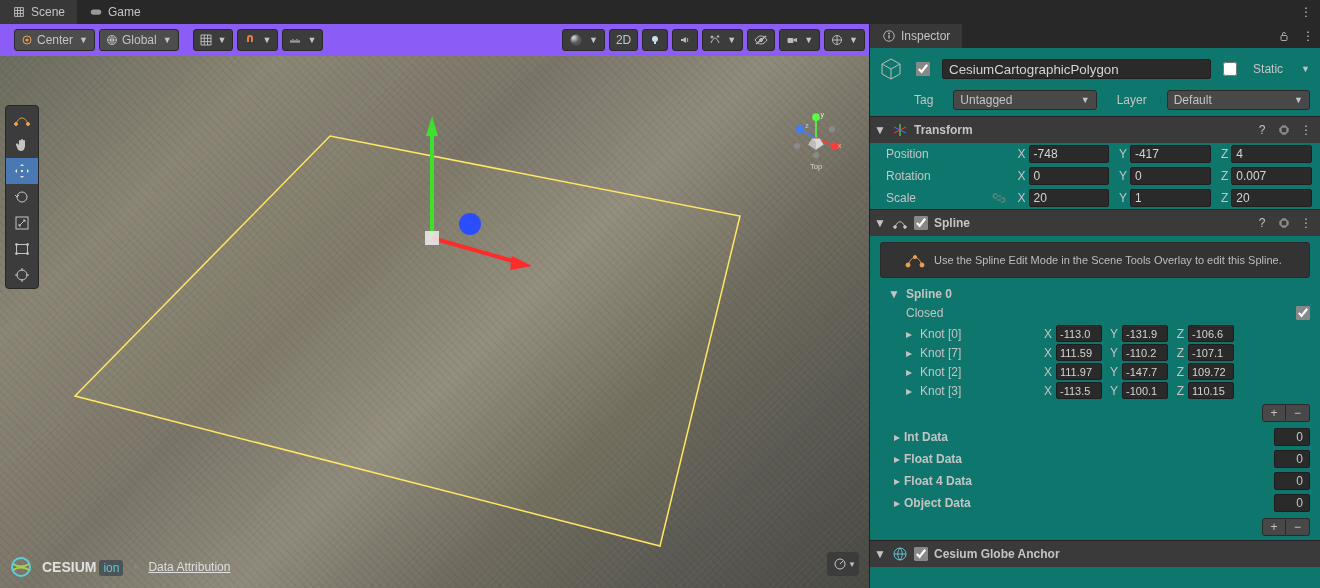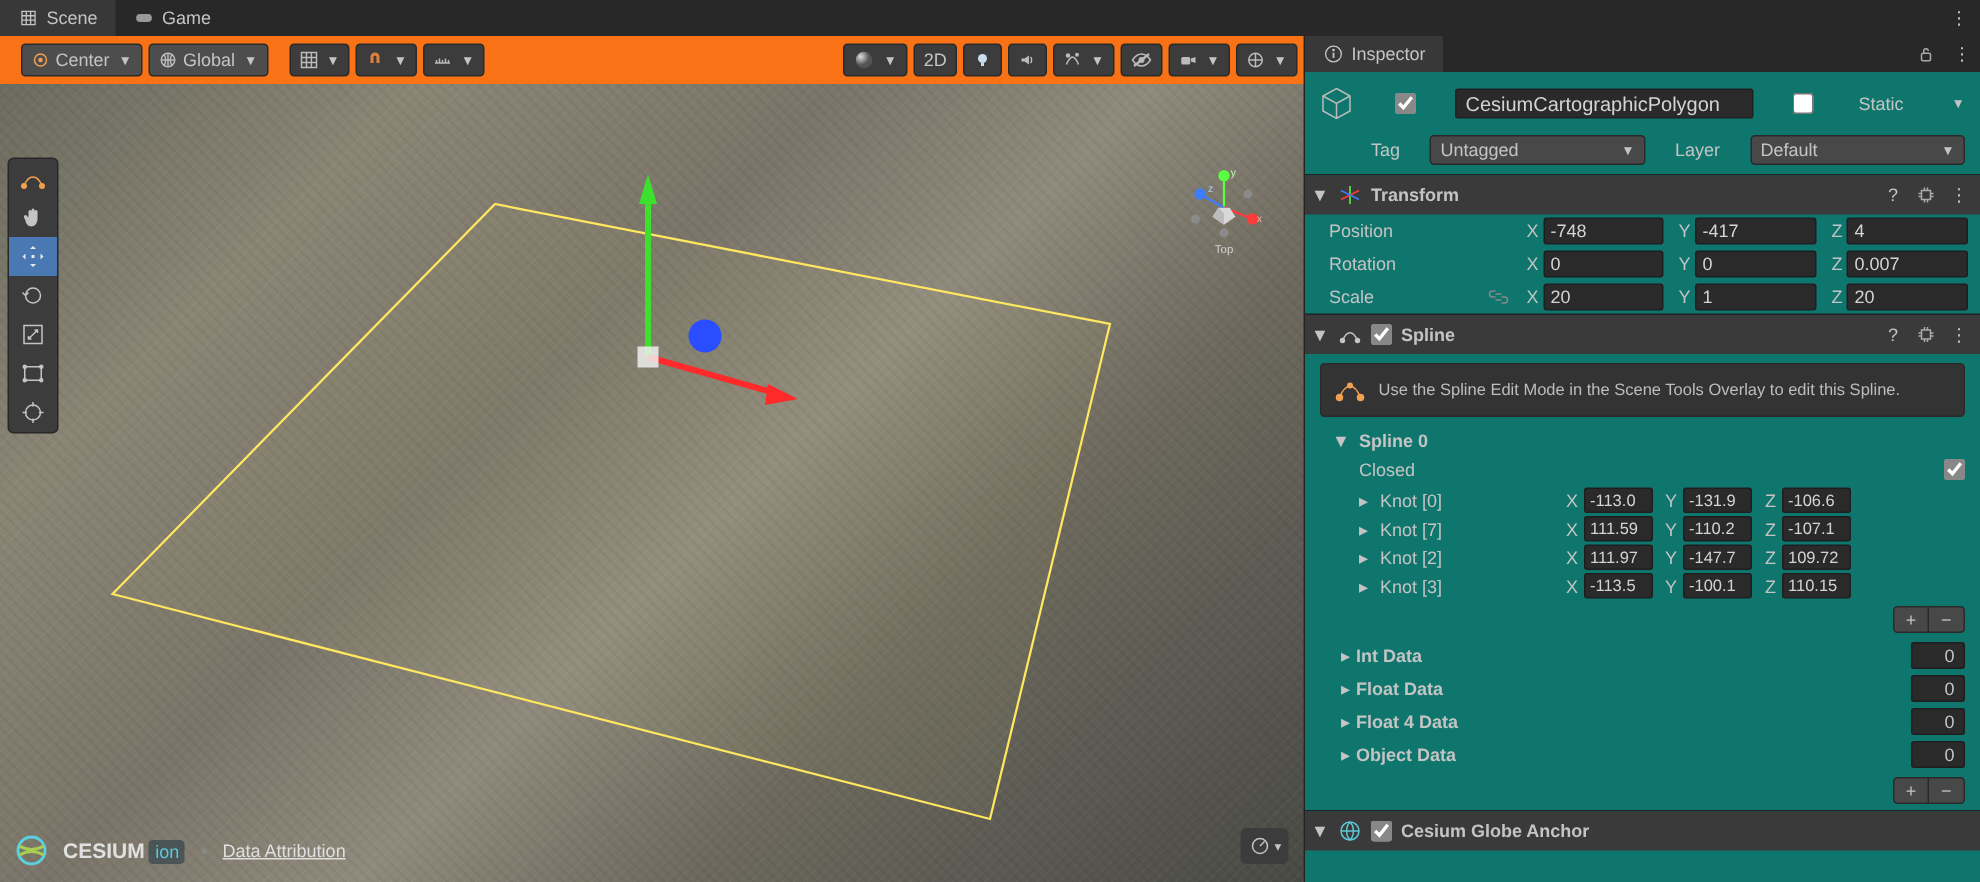--- a/index.html
+++ b/index.html
@@ -6,21 +6,21 @@
 body { width: 1320px; height: 588px; background: #383838; color: #c4c4c4; font-size: 12px; overflow: hidden; display: flex; flex-direction: column; }
 .tabs-row { display: flex; height: 24px; background: #282828; align-items: center; }
 .tab { padding: 0 12px; height: 100%; display: flex; align-items: center; gap: 5px; cursor: pointer; }
 .tab.active { background: #383838; }
 .tab-icon { width: 14px; height: 14px; }
 .tab-spacer { flex: 1; }
 .tab-menu { padding: 0 8px; cursor: pointer; }
 .main { display: flex; flex: 1; min-height: 0; }
 
 .scene-side { width: 870px; display: flex; flex-direction: column; position: relative; border-right: 1px solid #222; }
-.scene-toolbar { height: 28px; background: #f97316; display: flex; align-items: center; padding: 16px 4px; gap: 4px; }
+.scene-toolbar { height: 28px; background: #8b5cf6; display: flex; align-items: center; padding: 16px 4px; gap: 4px; }
 .tb-btn { height: 22px; background: #4d4d4d; border: 1px solid #2a2a2a; border-radius: 3px; display: flex; align-items: center; padding: 0 6px; gap: 4px; cursor: pointer; color: #c4c4c4; }
 .tb-btn.dark { background: #3c3c3c; }
 .tb-sep { width: 6px; }
 .tb-flex { flex: 1; }
 .tb-dd { font-size: 9px; margin-left: 2px; }
 .scene-view { flex: 1; position: relative; background: linear-gradient(135deg, #6b6b5f 0%, #8a8574 20%, #7a7568 40%, #8f8a7c 55%, #6e6a5d 70%, #5a5952 85%, #4a4a44 100%); overflow: hidden; }
 .scene-view::before { content:""; position: absolute; inset: 0; background-image: repeating-linear-gradient(45deg, rgba(0,0,0,0.04) 0 2px, transparent 2px 6px), repeating-linear-gradient(-45deg, rgba(255,255,255,0.03) 0 1px, transparent 1px 5px); }
 .scene-overlays { position: absolute; inset: 0; margin-top: 44px; }
 .tool-col { position: absolute; left: 5px; top: 5px; width: 34px; background: #3c3c3c; border: 1px solid #272727; border-radius: 4px; display: flex; flex-direction: column; }
 .tool-col .tool { height: 26px; display:flex; align-items:center; justify-content:center; cursor:pointer; }
@@ -31,21 +31,21 @@
 .bottom-right-ctl { position: absolute; right: 10px; bottom: 12px; width: 32px; height: 24px; background: #3c3c3c; border-radius: 4px; display:flex; align-items:center; justify-content:center; }
 
 .selection-box { position: absolute; pointer-events: none; }
 .selection-box polygon { fill: rgba(255,248,150,0.04); stroke: #ffe760; stroke-width: 1.5; }
 
 .inspector { flex: 1; min-width: 0; display: flex; flex-direction: column; background: #0f766e; overflow: hidden; }
 .insp-tabs { height: 24px; background: #282828; display: flex; align-items: center; }
 .insp-tabs .tab { background: #383838; }
 .insp-tabs .ic { padding: 0 6px; cursor: pointer; }
 .insp-body { flex: 1; overflow: auto; }
-.insp-head { display: flex; align-items: center; padding: 8px 10px 6px 8px; gap: 26px; }
+.insp-head { display: flex; align-items: center; padding: 8px 10px 6px 8px; gap: 12px; }
 .cube-icon { width: 26px; height: 26px; }
 .name-input { flex: 1; height: 20px; background: #2a2a2a; border: 1px solid #202020; color: #d4d4d4; padding: 0 6px; border-radius: 2px; }
 .static-lbl { padding: 0 4px; }
 .insp-row { display: flex; align-items: center; padding: 2px 10px 6px 44px; gap: 20px; }
 .insp-row label { font-size: 12px; }
 .ddl { height: 20px; background: #484848; border: 1px solid #2a2a2a; border-radius: 3px; display: flex; align-items: center; padding: 0 6px; gap: 6px; cursor: pointer; }
 .ddl .caret { margin-left: auto; font-size: 9px; }
 
 .comp { border-top: 1px solid #222; }
 .comp-head { display: flex; align-items: center; height: 26px; padding: 0 6px 0 4px; gap: 6px; background: #3a3a3a; }
@@ -54,21 +54,21 @@
 .comp-title { font-weight: 600; flex: 1; }
 .comp-mini { width: 16px; height: 16px; display:flex; align-items:center; justify-content:center; cursor:pointer; }
 
 .xyz-row { display: flex; align-items: center; padding: 2px 8px 2px 16px; gap: 6px; }
 .xyz-row .lbl { width: 100px; }
 .xyz-row .eye { width: 16px; text-align: center; }
 .xyz-fld { display: flex; align-items: center; gap: 3px; flex: 1; }
 .xyz-fld .ax { width: 14px; text-align: right; }
 .xyz-fld input { width: 100%; height: 18px; background: #2a2a2a; border: 1px solid #1e1e1e; color: #d4d4d4; padding: 0 4px; border-radius: 2px; font-size: 12px; }
 
-.hint-box { display: flex; gap: 8px; align-items: center; border: 1px solid #2a2a2a; border-radius: 3px; background: #333; margin: 6px 10px; padding: 6px 8px; font-size: 11px; line-height: 1.3; color: #bdbdbd; }
+.hint-box { display: flex; gap: 8px; align-items: center; border: 1px solid #2a2a2a; border-radius: 3px; background: #333; margin: 6px 10px; padding: 6px 23px; font-size: 11px; line-height: 1.3; color: #bdbdbd; }
 .hint-icon { width: 22px; height: 22px; flex-shrink: 0; }
 
 .subhead { display: flex; align-items: center; padding: 3px 8px 3px 18px; gap: 6px; }
 .closed-row { display: flex; align-items: center; padding: 2px 10px 4px 36px; }
 .closed-row .lbl { flex: 1; }
 .chk { width: 14px; height: 14px; }
 
 .knot-row { display: flex; align-items: center; padding: 1px 6px 1px 36px; gap: 4px; font-size: 12px; }
 .knot-row .kfold { width: 10px; }
 .knot-row .klbl { width: 116px; }

